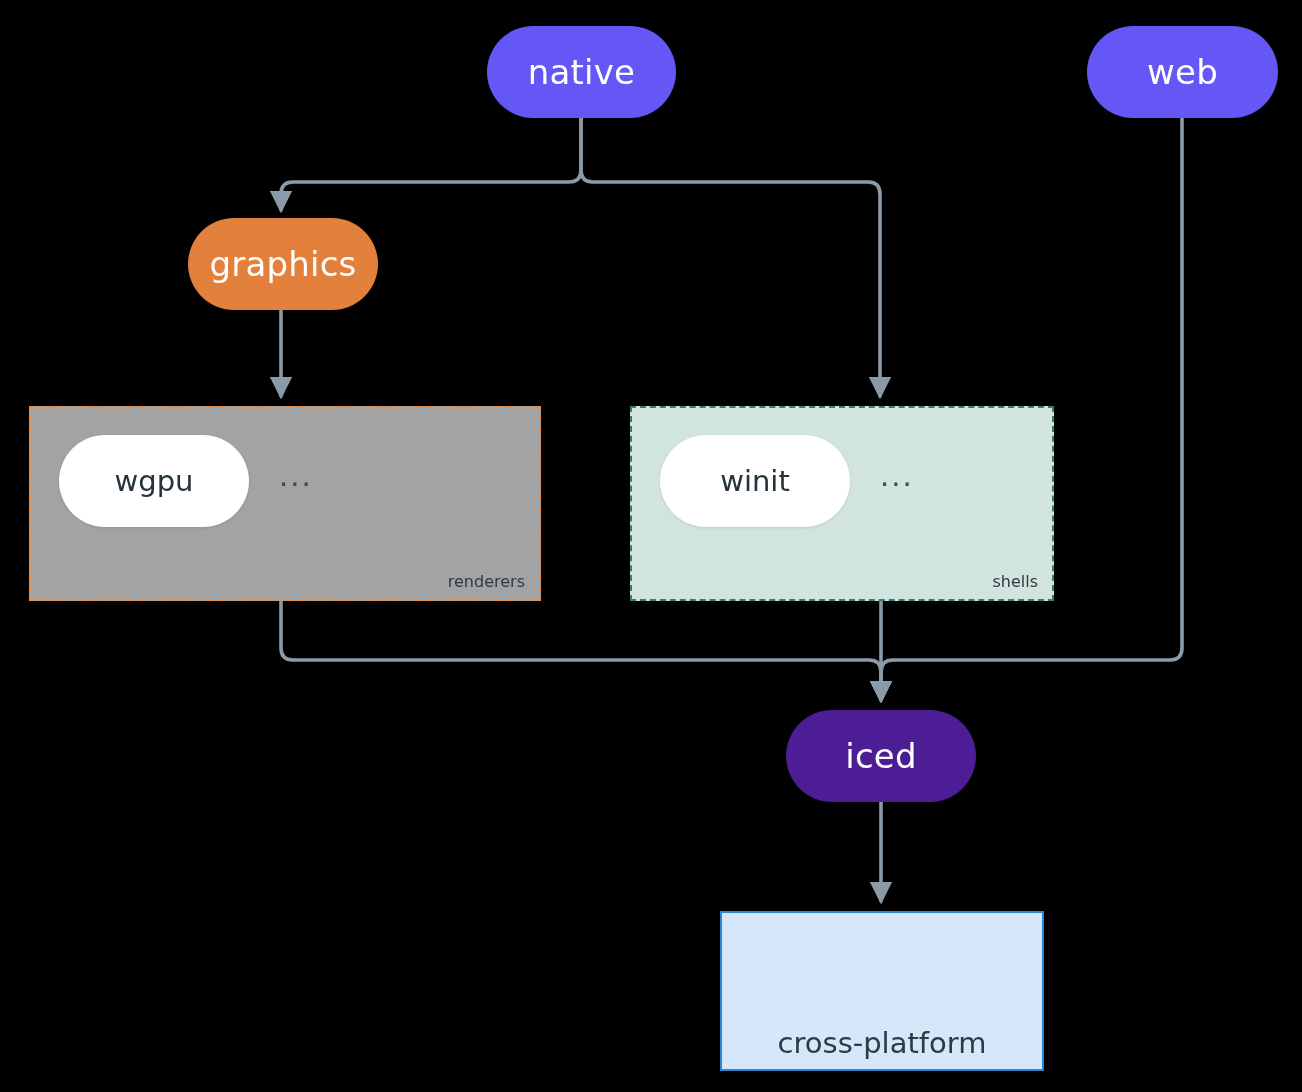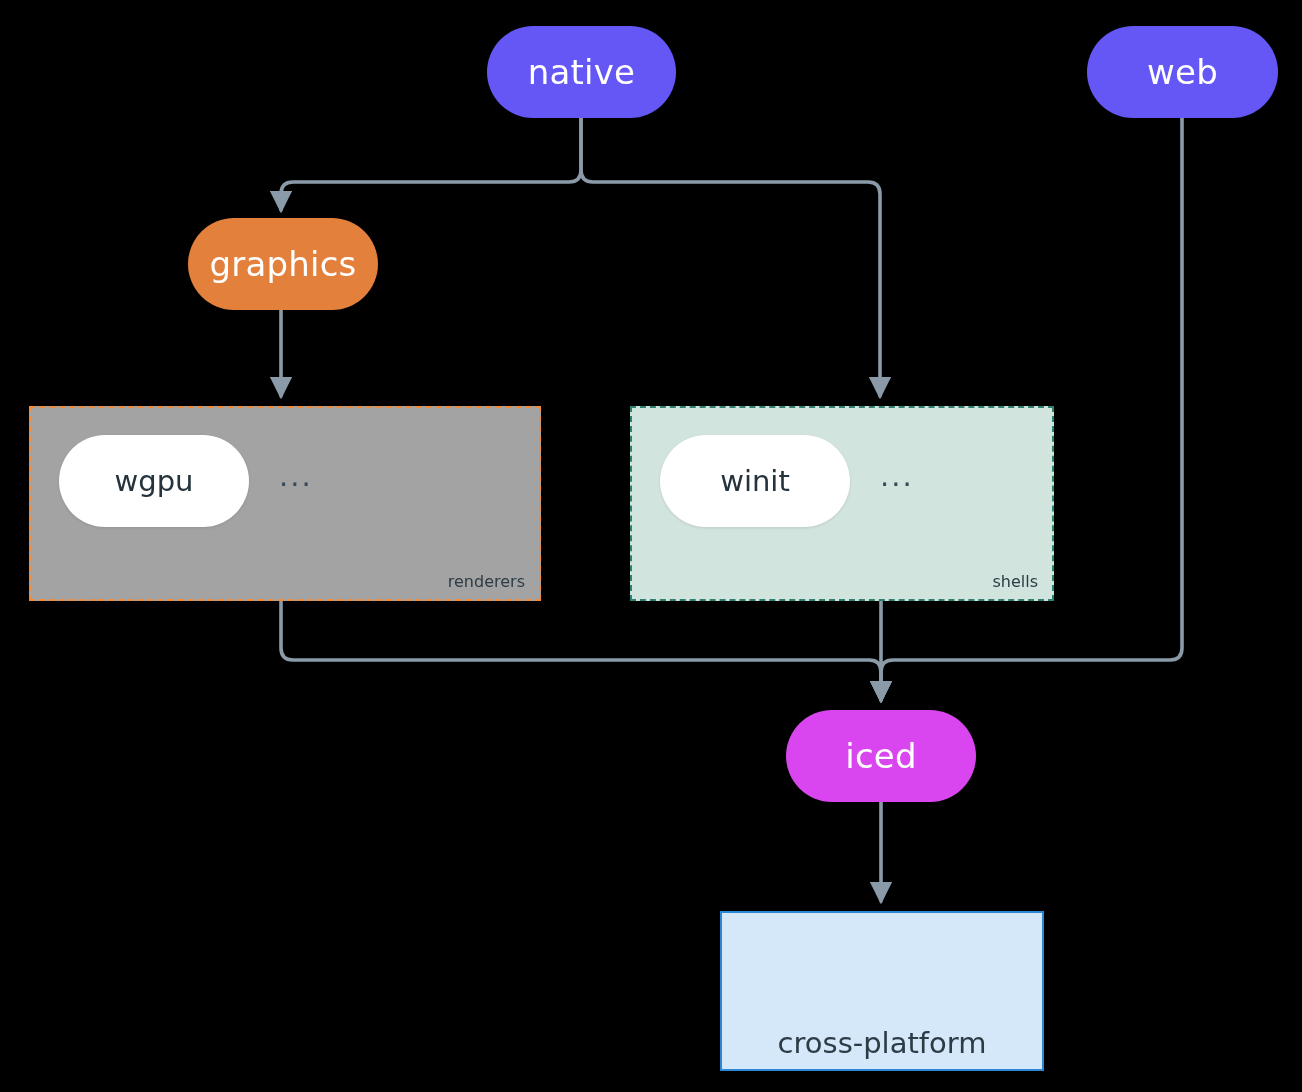--- a/index.html
+++ b/index.html
@@ -48,21 +48,21 @@
   }
   .pill-graphics {
     left: 188px; top: 218px;
     width: 190px; height: 92px;
     background: #e2803c;
     color: #ffffff;
   }
   .pill-iced {
     left: 786px; top: 710px;
     width: 190px; height: 92px;
-    background: #d946ef;
+    background: #4c1d95;
     color: #ffffff;
   }
 
   
   .group {
     position: absolute;
     border-style: dashed;
     border-width: 2.5px;
   }
   .group-renderers {

